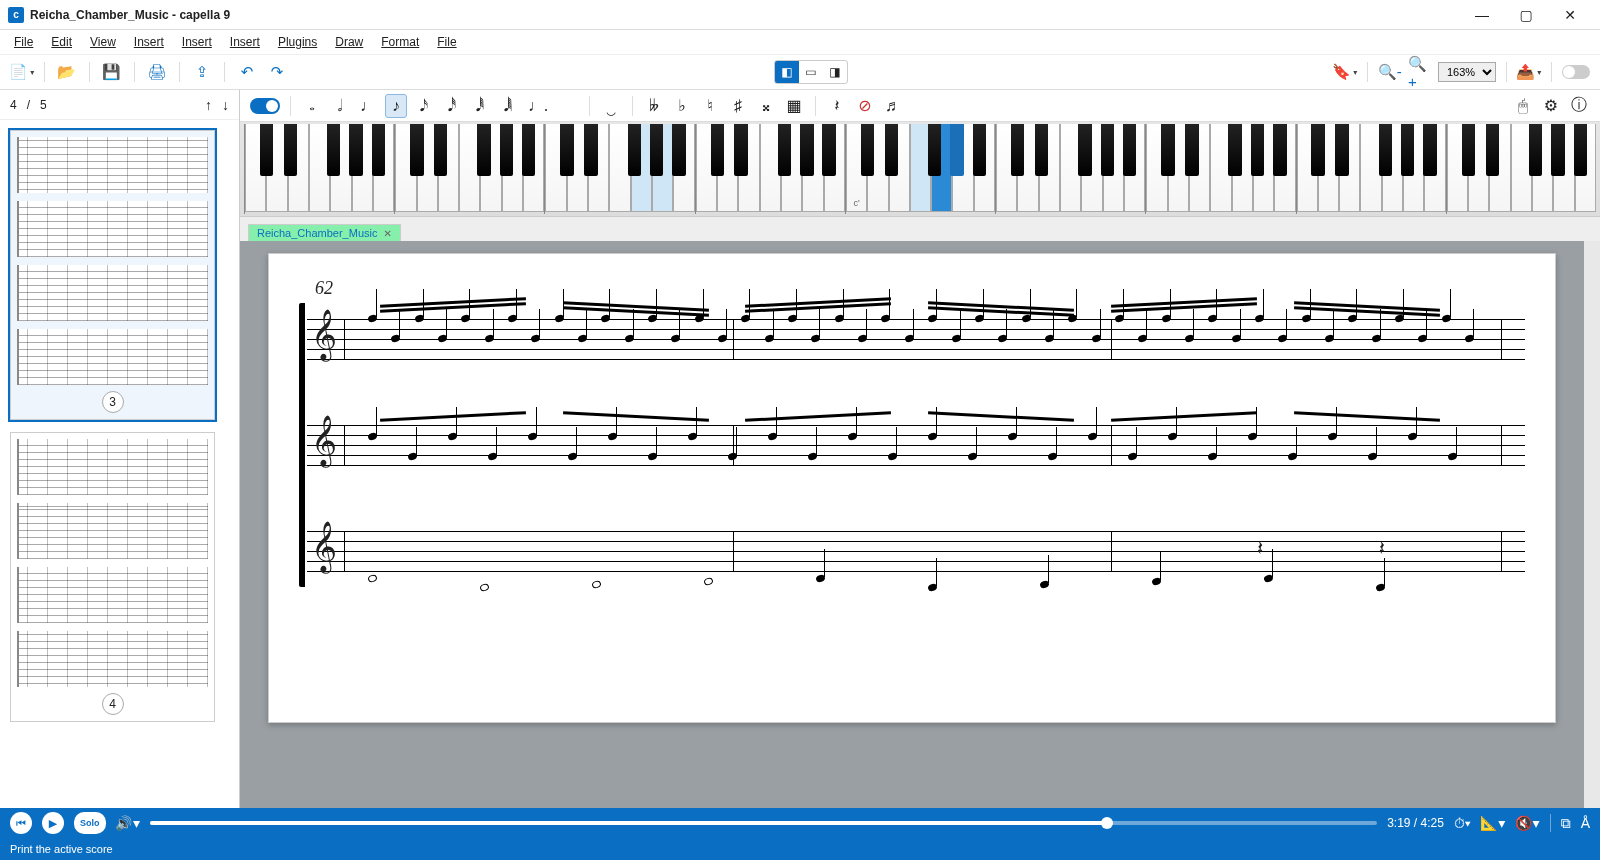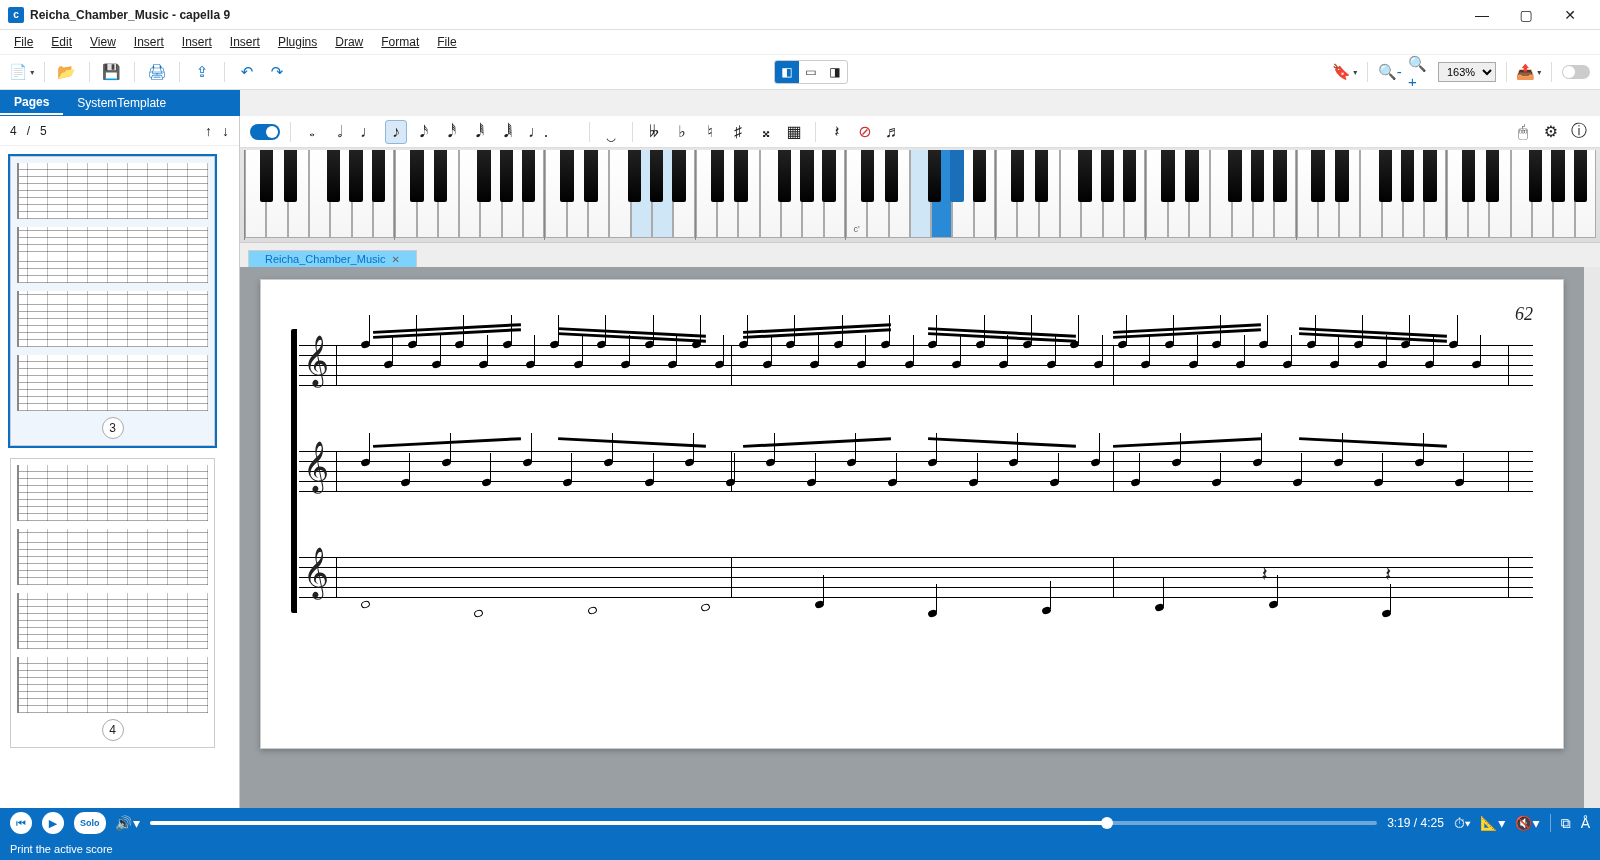--- a/index.html
+++ b/index.html
@@ -66,25 +66,25 @@
 .piano { height: 95px; background: linear-gradient(#e6e6e6, #ddd); border-bottom: 1px solid #ccc; position: relative; display: flex; padding: 2px 4px; }
 .octave { flex: 1; position: relative; border-left: 1px solid #888; }
 .octave .white { position: absolute; top: 0; bottom: 2px; background: linear-gradient(#fff, #f5f5f5); border: 1px solid #aaa; border-top: none; cursor: pointer; display: flex; align-items: flex-end; justify-content: center; font-size: 9px; color: #666; padding-bottom: 3px; }
 .octave .white.hl { background: #cfe6f7; }
 .octave .white.hl2 { background: #2a8ad6; }
 .octave .black { position: absolute; top: 0; height: 58%; width: 9%; background: linear-gradient(#222, #000); z-index: 2; cursor: pointer; border-radius: 0 0 2px 2px; }
 .octave .black.hl { background: #1a6fb8; }
 
 
 .doctab { height: 24px; background: #eee; display: flex; align-items: flex-end; padding-left: 8px; }
-.doctab .dtab { background: #7dd3fc; border: 1px solid #ccc; border-bottom: none; padding: 2px 16px; font-size: 11px; color: #0a6fc2; display: flex; align-items: center; gap: 6px; }
+.doctab .dtab { background: #86efac; border: 1px solid #ccc; border-bottom: none; padding: 2px 8px; font-size: 11px; color: #0a6fc2; display: flex; align-items: center; gap: 6px; }
 .doctab .dtab .x { cursor: pointer; color: #666; font-size: 10px; }
 
 .canvaswrap { flex: 1; overflow: auto; background: #999fa3; display: flex; }
-.docarea { flex: 1; padding: 12px 20px; text-align: right; }
+.docarea { flex: 1; padding: 12px 28px; }
 .page { background: #fff; min-height: 470px; border: 1px solid #ccc; box-shadow: 0 2px 6px rgba(0,0,0,.25); padding: 24px 30px; }
 .measure-num { font-style: italic; font-family: Georgia, serif; font-size: 18px; margin-bottom: 4px; margin-left: 16px; }
 .system { display: flex; margin-bottom: 10px; }
 .bracket { width: 6px; background: #000; border-radius: 2px 0 0 2px; margin-right: 2px; }
 .staves { flex: 1; }
 .staff { height: 72px; position: relative; margin-bottom: 34px; }
 .staff:last-child { margin-bottom: 0; }
 .stafflines { position: absolute; left: 0; right: 0; top: 16px; height: 40px; }
 .stafflines .ln { position: absolute; left: 0; right: 0; height: 1px; background: #000; }
 .clef { position: absolute; left: 4px; top: 10px; font-size: 44px; font-family: serif; line-height: 1; }
@@ -162,24 +162,20 @@
   <select class="zoomsel">
     <option>163%</option>
   </select>
   <span class="tsep"></span>
   <span class="tbtn small-caret">📤</span>
   <span class="tsep"></span>
   <span class="toggle"></span>
 </div>
 
 <div style="display:flex;">
-  <div class="bluebar left" style="width:240px;">
-    <span class="tab active">Pages</span>
-    <span class="tab">SystemTemplate</span>
-  </div>
 </div>
 
 <div class="mainrow">
 
   <div class="leftpanel">
     <div class="pager">
       <span>4</span>
       <span> / </span>
       <span>5</span>
       <span style="flex:1"></span>

